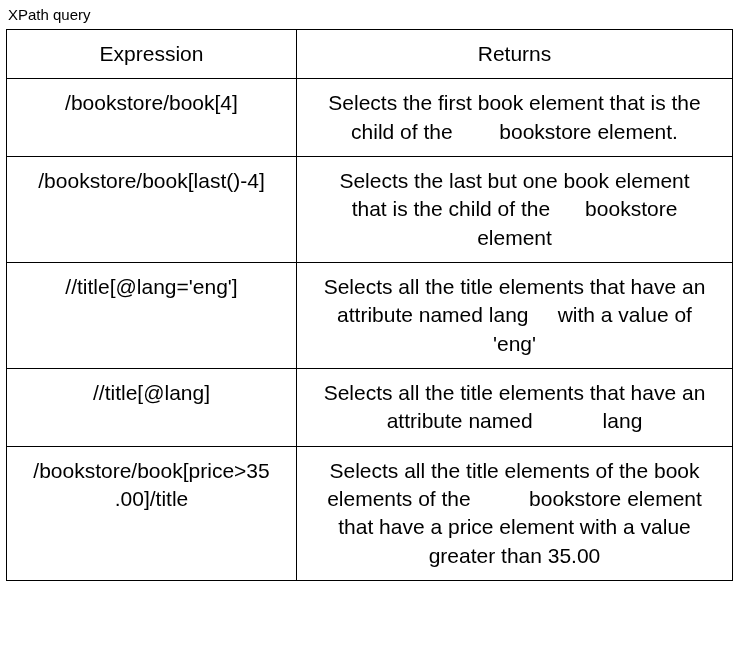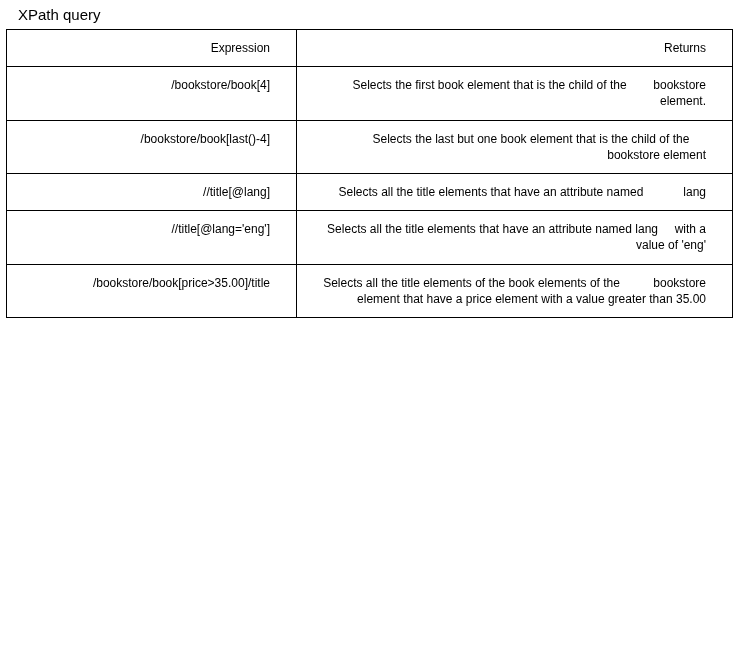--- a/index.html
+++ b/index.html
@@ -6,35 +6,35 @@
       margin: 0;
       padding: 6px;
       font-family: Arial, Helvetica, sans-serif;
       font-size: 15px;
       background: #fff;
       color: #000;
       width: 741px;
       box-sizing: border-box;
     }
     .title {
-      margin: 0 0 6px 12px;
+      margin: 0 0 6px 2px;
       font-size: 15px;
     }
     table {
       border-collapse: collapse;
       width: 726px;
       table-layout: fixed;
     }
     th, td {
       border: 1px solid #000;
       padding: 10px 26px;
-      text-align: right;
+      text-align: center;
       vertical-align: top;
       font-weight: normal;
-      font-size: 12px;
+      font-size: 21px;
       line-height: 1.35;
       word-wrap: break-word;
     }
     col.expr { width: 290px; }
     col.ret { width: 436px; }
   </style>
 </head>
 <body>
 
 <div class="title">XPath query</div>
@@ -53,25 +53,25 @@
   <tbody>
     <tr>
       <td>/bookstore/book[4]</td>
       <td>Selects the first book element that is the child of the &nbsp;&nbsp;&nbsp;&nbsp;&nbsp;&nbsp; bookstore element.</td>
     </tr>
     <tr>
       <td>/bookstore/book[last()-4]</td>
       <td>Selects the last but one book element that is the child of the &nbsp;&nbsp;&nbsp;&nbsp; bookstore element</td>
     </tr>
     <tr>
+      <td>//title[@lang='eng']</td>
+      <td>Selects all the title elements that have an attribute named lang &nbsp;&nbsp;&nbsp; with a value of 'eng'</td>
+    </tr>
+    <tr>
       <td>//title[@lang]</td>
       <td>Selects all the title elements that have an attribute named &nbsp;&nbsp;&nbsp;&nbsp;&nbsp;&nbsp;&nbsp;&nbsp;&nbsp;&nbsp; lang</td>
-    </tr>
-    <tr>
-      <td>//title[@lang='eng']</td>
-      <td>Selects all the title elements that have an attribute named lang &nbsp;&nbsp;&nbsp; with a value of 'eng'</td>
     </tr>
     <tr>
       <td>/bookstore/book[price&gt;35.00]/title</td>
       <td>Selects all the title elements of the book elements of the &nbsp;&nbsp;&nbsp;&nbsp;&nbsp;&nbsp;&nbsp;&nbsp; bookstore element that have a price element with a value greater than 35.00</td>
     </tr>
   </tbody>
 </table>
 
 </body></html>

